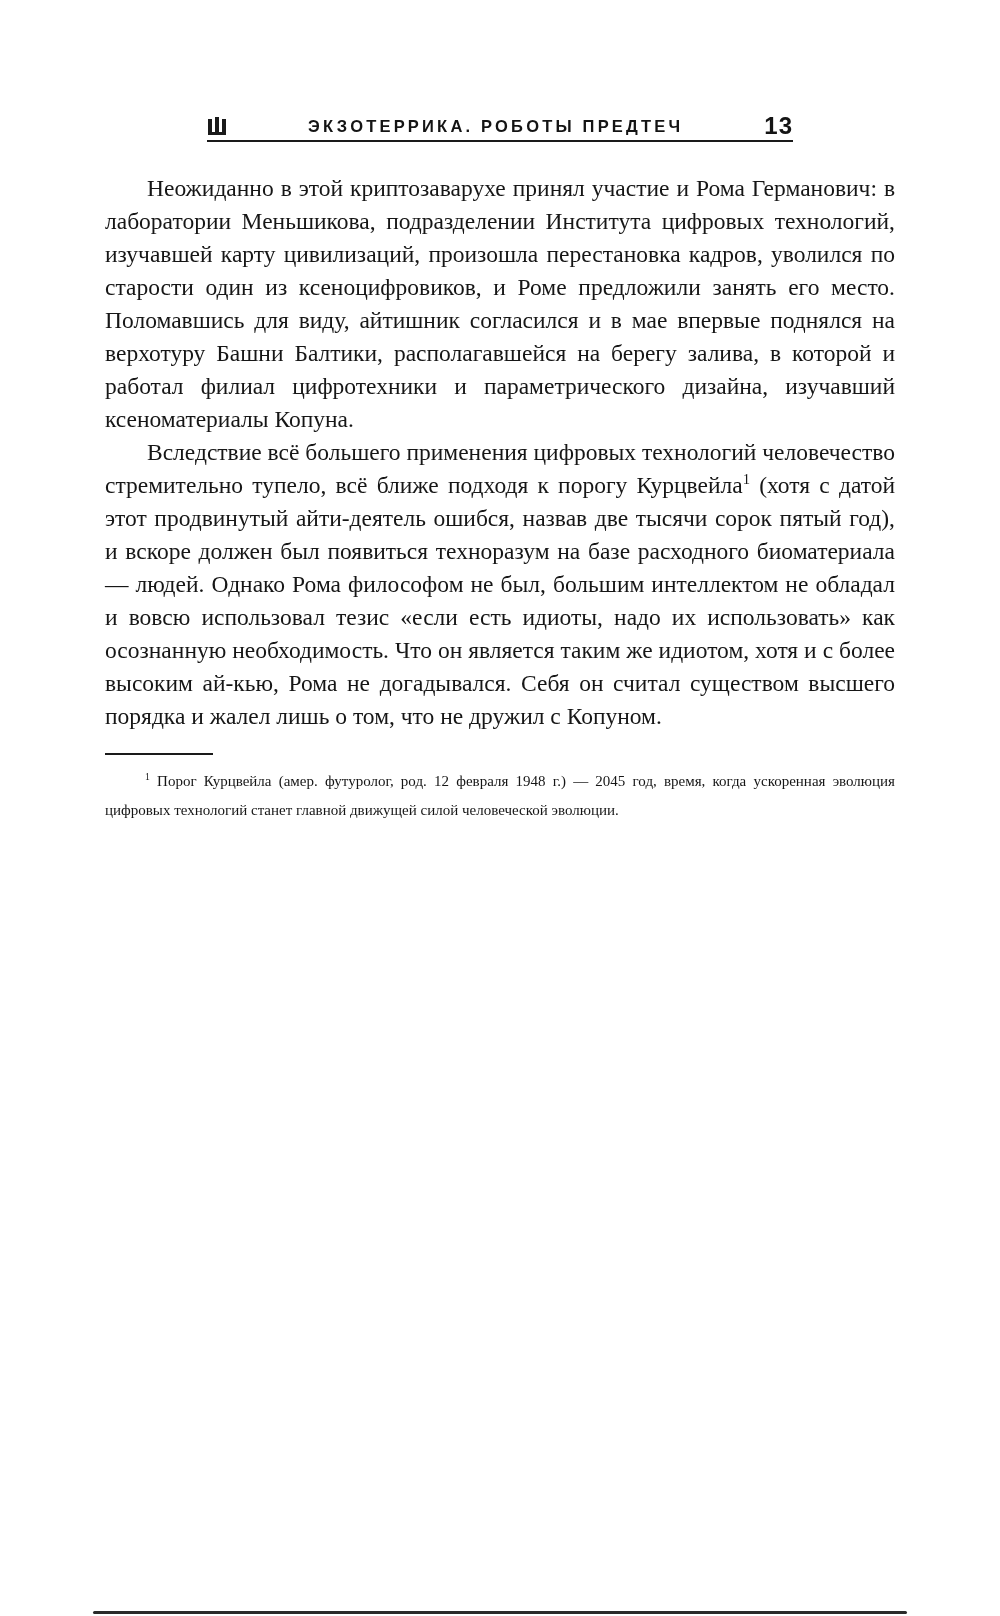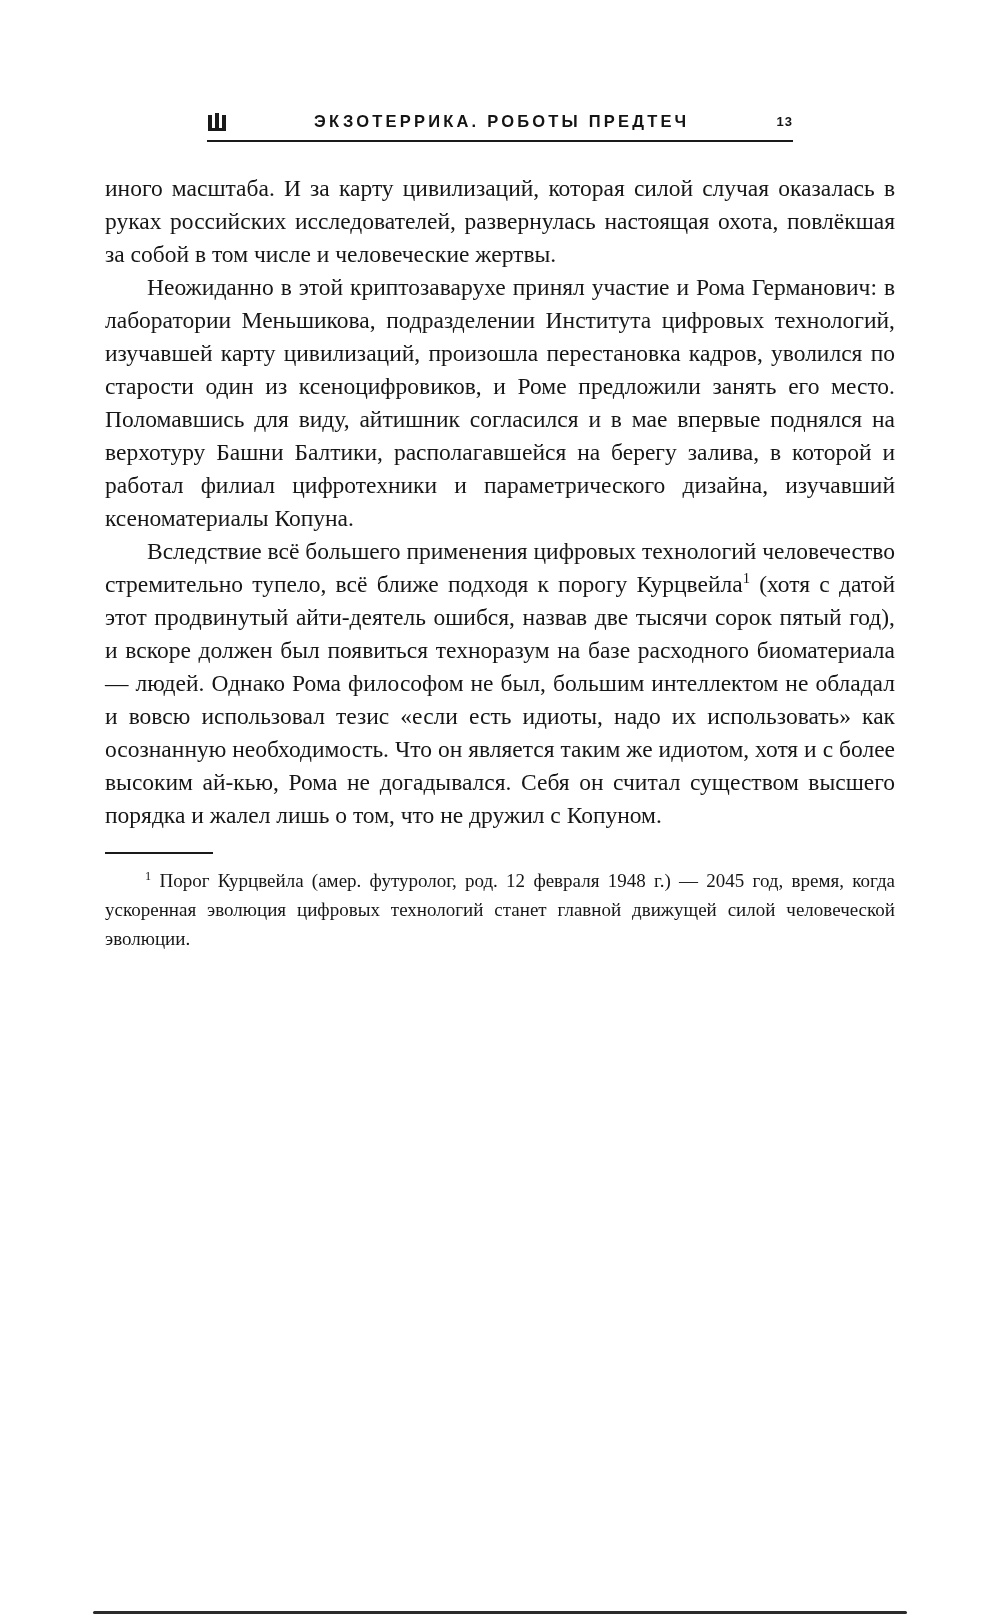--- a/index.html
+++ b/index.html
@@ -15,35 +15,34 @@
     overflow: hidden;
   }
   
   .running-head {
     margin: 112px auto 0 auto;
     width: 586px;
     display: flex;
     align-items: center;
     justify-content: space-between;
     border-bottom: 2px solid #1a1a1a;
-    padding-bottom: 9px;
   }
   .logo { display: inline-flex; align-items: flex-end; flex: 0 0 auto; }
   .head-title {
     font-family: "Liberation Sans", "DejaVu Sans", sans-serif;
     font-weight: bold;
     font-size: 16.5px;
     letter-spacing: 3.2px;
     color: #141414;
     white-space: nowrap;
   }
   .page-num {
     font-family: "Liberation Sans", "DejaVu Sans", sans-serif;
     font-weight: bold;
-    font-size: 13px;
+    font-size: 24px;
     letter-spacing: 1px;
     color: #141414;
   }
   
   .body-text {
     margin: 30px 105px 0 105px;
     font-size: 23.5px;
     line-height: 33px;
     text-align: justify;
   }
@@ -56,21 +55,21 @@
   }
   
   .footnote-rule {
     margin: 20px 0 12px 105px;
     width: 108px;
     height: 0;
     border-top: 2px solid #1a1a1a;
   }
   .footnote {
     margin: 0 105px;
-    font-size: 19px;
+    font-size: 15px;
     line-height: 29px;
     text-align: justify;
   }
   .footnote .fn-first-indent { display: inline-block; width: 40px; }
   .footnote sup.fn-ref { font-size: 0.65em; }
   
   .page-edge {
     position: absolute;
     left: 93px;
     right: 93px;
@@ -92,21 +91,20 @@
         <rect x="8" y="0" width="4" height="15" fill="#1a1a1a"></rect>
         <rect x="15" y="2" width="4" height="13" fill="#1a1a1a"></rect>
         <rect x="1" y="15" width="18" height="3" fill="#1a1a1a"></rect>
       </svg>
     </span>
     <span class="head-title">ЭКЗОТЕРРИКА. РОБОТЫ ПРЕДТЕЧ</span>
     <span class="page-num">13</span>
   </header>
 
   <main class="body-text">
-    <p class="para"><span>иного масштаба. И за карту цивилизаций, которая силой случая оказалась в руках российских исследователей, развернулась настоящая охота, повлёкшая за собой в том числе и человеческие жертвы.</span></p>
     <p class="para indent"><span>Неожиданно в этой криптозаварухе принял участие и Рома Германович: в лаборатории Меньшикова, подразделении Института цифровых технологий, изучавшей карту цивилизаций, произошла перестановка кадров, уволился по старости один из ксеноцифровиков, и Роме предложили занять его место. Поломавшись для виду, айтишник согласился и в мае впервые поднялся на верхотуру Башни Балтики, располагавшейся на берегу залива, в которой и работал филиал цифротехники и параметрического дизайна, изучавший ксеноматериалы Копуна.</span></p>
     <p class="para indent"><span>Вследствие всё большего применения цифровых технологий человечество стремительно тупело, всё ближе подходя к порогу Курцвейла</span><sup class="fn-ref">1</sup><span> (хотя с датой этот продвинутый айти-деятель ошибся, назвав две тысячи сорок пятый год), и вскоре должен был появиться техноразум на базе расходного биоматериала — людей. Однако Рома философом не был, большим интеллектом не обладал и вовсю использовал тезис «если есть идиоты, надо их использовать» как осознанную необходимость. Что он является таким же идиотом, хотя и с более высоким ай-кью, Рома не догадывался. Себя он считал существом высшего порядка и жалел лишь о том, что не дружил с Копуном.</span></p>
   </main>
 
   <div class="footnote-rule"></div>
 
   <div class="footnote">
     <span class="fn-first-indent"></span><sup class="fn-ref">1</sup>&nbsp;<span>Порог Курцвейла (амер. футуролог, род. 12 февраля 1948 г.) — 2045 год, время, когда ускоренная эволюция цифровых технологий станет главной движущей силой человеческой эволюции.</span>
   </div>
 

